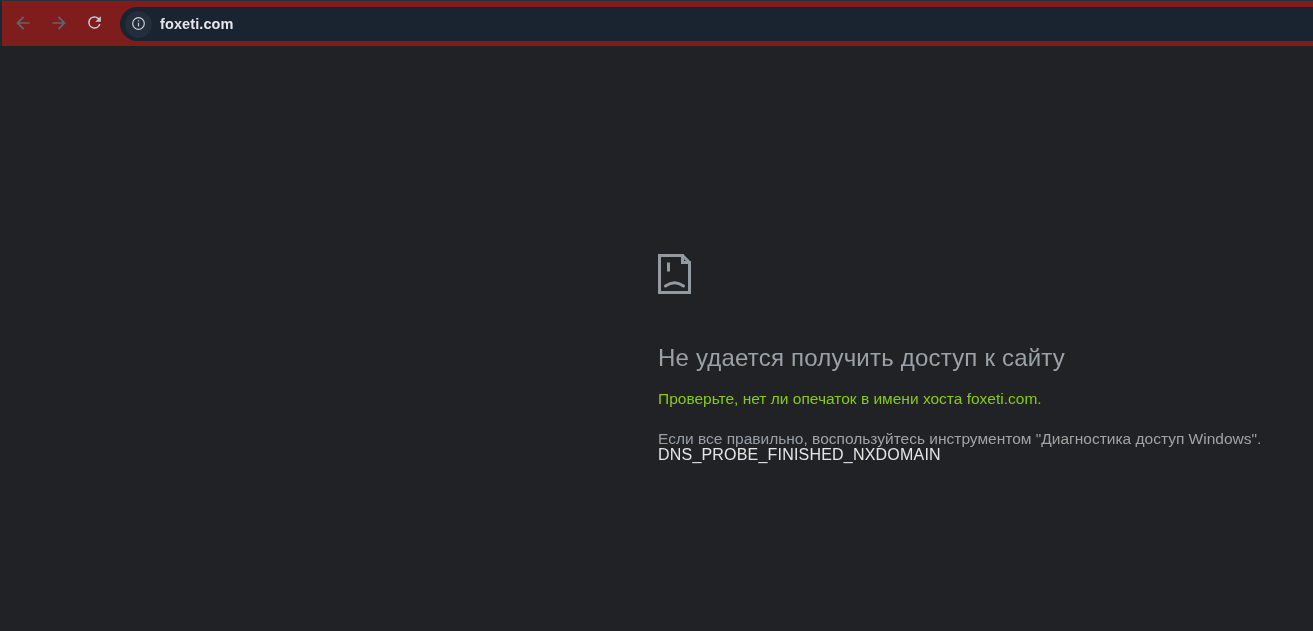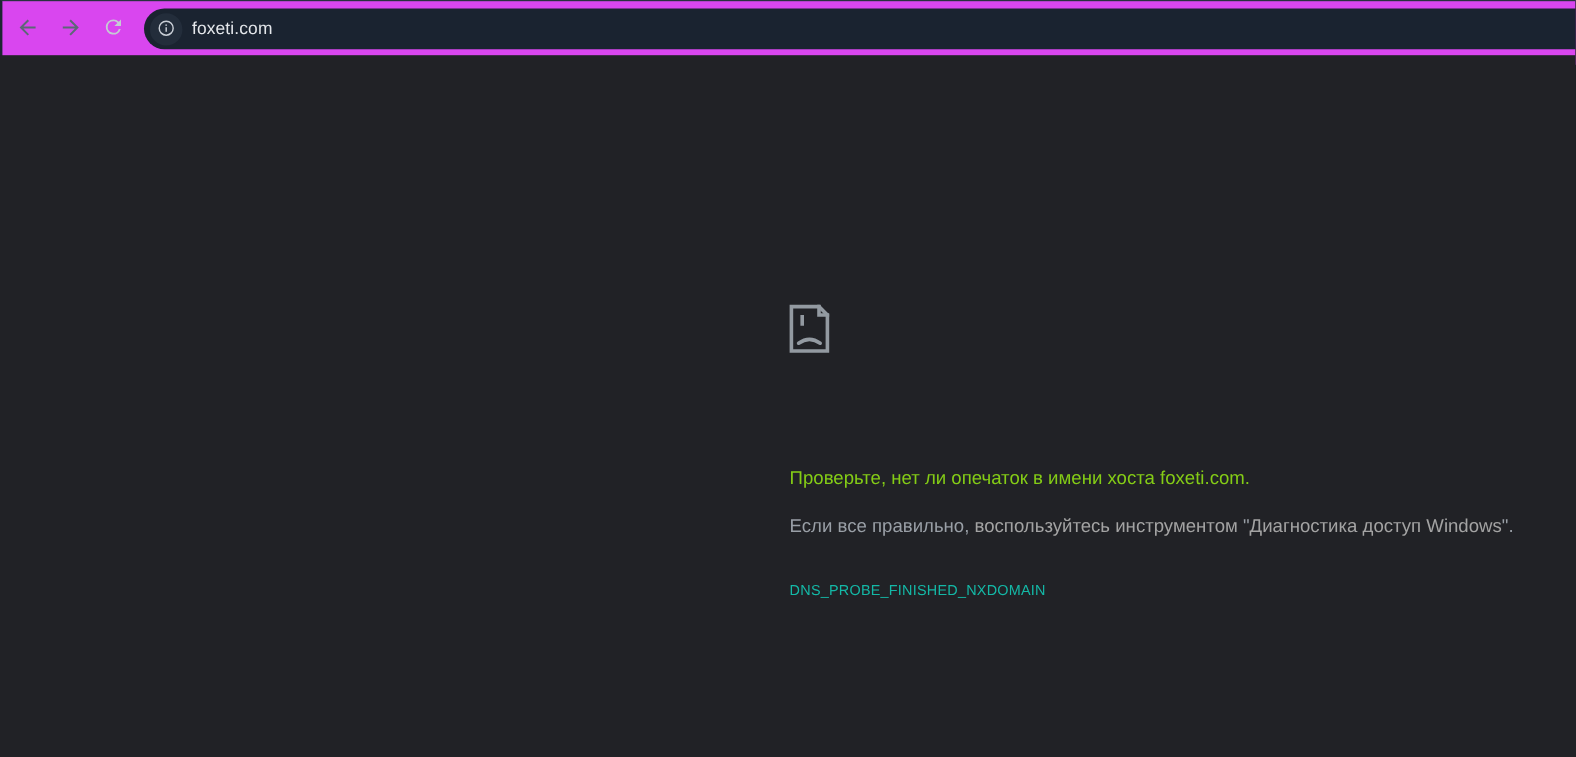--- a/index.html
+++ b/index.html
@@ -6,23 +6,24 @@
   html,body { width:1313px; height:631px; overflow:hidden; }
   body {
     font-family:"Liberation Sans","DejaVu Sans",sans-serif;
     background:#212226;
     position:relative;
   }
 
   
   .toolbar {
     position:absolute; top:0; left:0; right:0; height:54px;
-    background:#d946ef;
+    background:#7f1d1d;
     border-top:1px solid #28323f;
     border-left:2px solid #1d2632;
+    font-weight:bold;
   }
   .nav-btn {
     position:absolute; top:12px; width:22px; height:22px;
     background:transparent; border:none; cursor:pointer;
     display:flex; align-items:center; justify-content:center; padding:0;
   }
   .nav-btn svg { width:20px; height:20px; }
   .btn-back    { left:10px; }
   .btn-forward { left:46px; }
   .btn-reload  { left:81px; }
@@ -60,22 +61,22 @@
     position:absolute; left:658px; top:344px;
     font-size:15.5px; color:#84cc16; white-space:nowrap;
   }
   .err-line2 {
     position:absolute; left:658px; top:384px;
     font-size:15.5px; color:#999fa6; white-space:nowrap;
   }
   .err-line2 span { white-space:pre; }
   .link { color:#a3a3a3; cursor:pointer; }
   .err-code {
-    position:absolute; left:658px; top:439px;
-    font-size:12px; color:#14b8a6; letter-spacing:.2px; white-space:nowrap;
+    position:absolute; left:658px; top:400px;
+    font-size:16px; color:#e5e5e5; letter-spacing:.2px; white-space:nowrap;
   }
   .reload-page-btn {
     position:absolute; left:657px; top:496px; height:28px;
     display:inline-flex; align-items:center;
     padding:0 17px; border:none; border-radius:14px;
     background:#a8c7fa; color:#0b2e64;
     font-family:"Liberation Sans","DejaVu Sans",sans-serif;
     font-size:13.5px; cursor:pointer; white-space:nowrap;
   }
 </style>
@@ -126,20 +127,21 @@
 
   <div class="sad-file">
     <svg viewBox="0 0 35 42" stroke-width="3" stroke-linecap="square">
       <path d="M2.5 2.5 H25.5 L32.5 9.5 V39.5 H2.5 Z"></path>
       <path d="M25.5 2.5 V9.5 H32.5"></path>
       <line x1="11.5" y1="11" x2="11.5" y2="17"></line>
       <path d="M8.5 33 Q17.5 26.5 26.5 33" stroke-linecap="round"></path>
     </svg>
   </div>
 
+  <h1 class="err-title">Не удается получить доступ к сайту</h1>
 
   <div class="err-line1">Проверьте, нет ли опечаток в имени хоста foxeti.com.</div>
 
   <div class="err-line2"><span>Если все правильно, </span><span class="link">воспользуйтесь инструментом</span><span> "</span><span class="link">Диагностика доступ Windows</span><span>".</span></div>
 
   <div class="err-code">DNS_PROBE_FINISHED_NXDOMAIN</div>
 
 
 </div>
 

